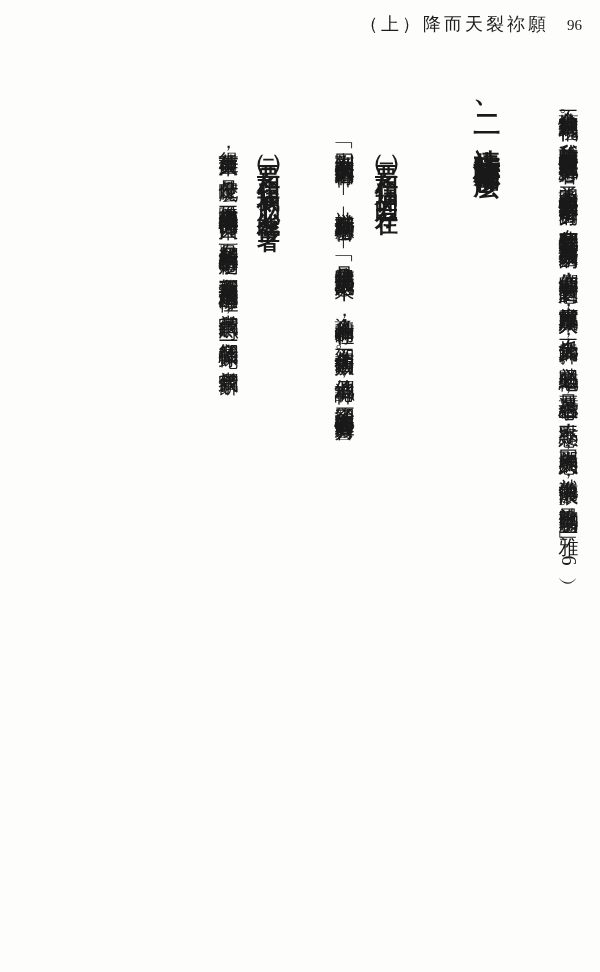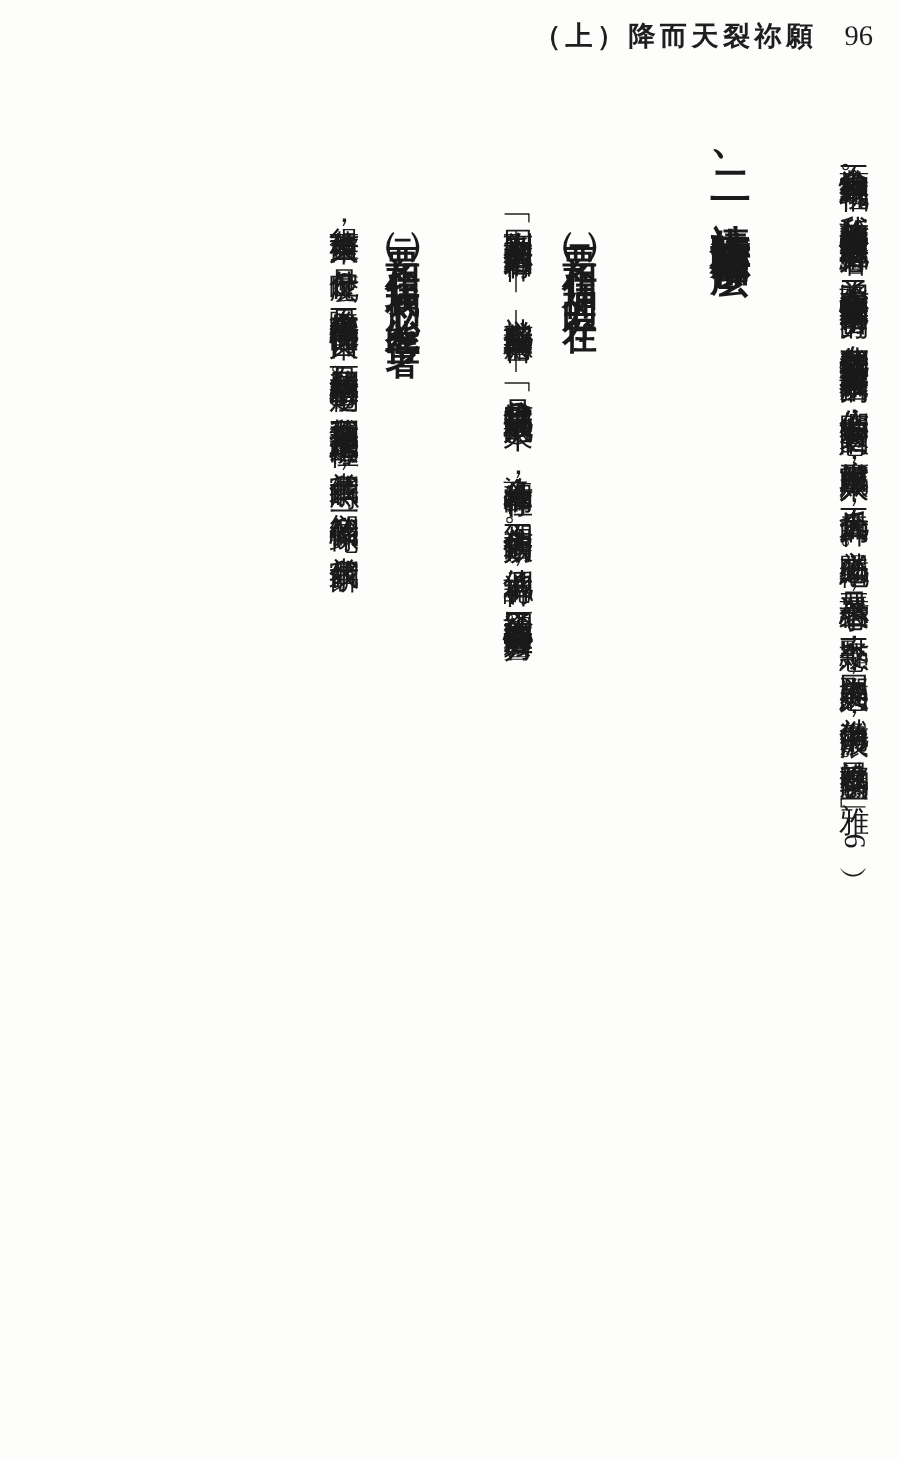--- a/index.html
+++ b/index.html
@@ -25,25 +25,24 @@
     top: 12px;
     right: 18px;
     display: flex;
     align-items: baseline;
     gap: 18px;
     font-size: 18px;
     color: #1e1e1e;
   }
   .running-head .title {
     letter-spacing: 3px;
-    font-weight: bold;
   }
   .running-head .pagenum {
     letter-spacing: 0;
-    font-size: 19px;
+    font-size: 15px;
     text-align: right;
   }
   
   .text-area {
     position: absolute;
     top: 94px;
     right: 14px;
     height: 852px;
     writing-mode: vertical-rl;
     text-orientation: mixed;

